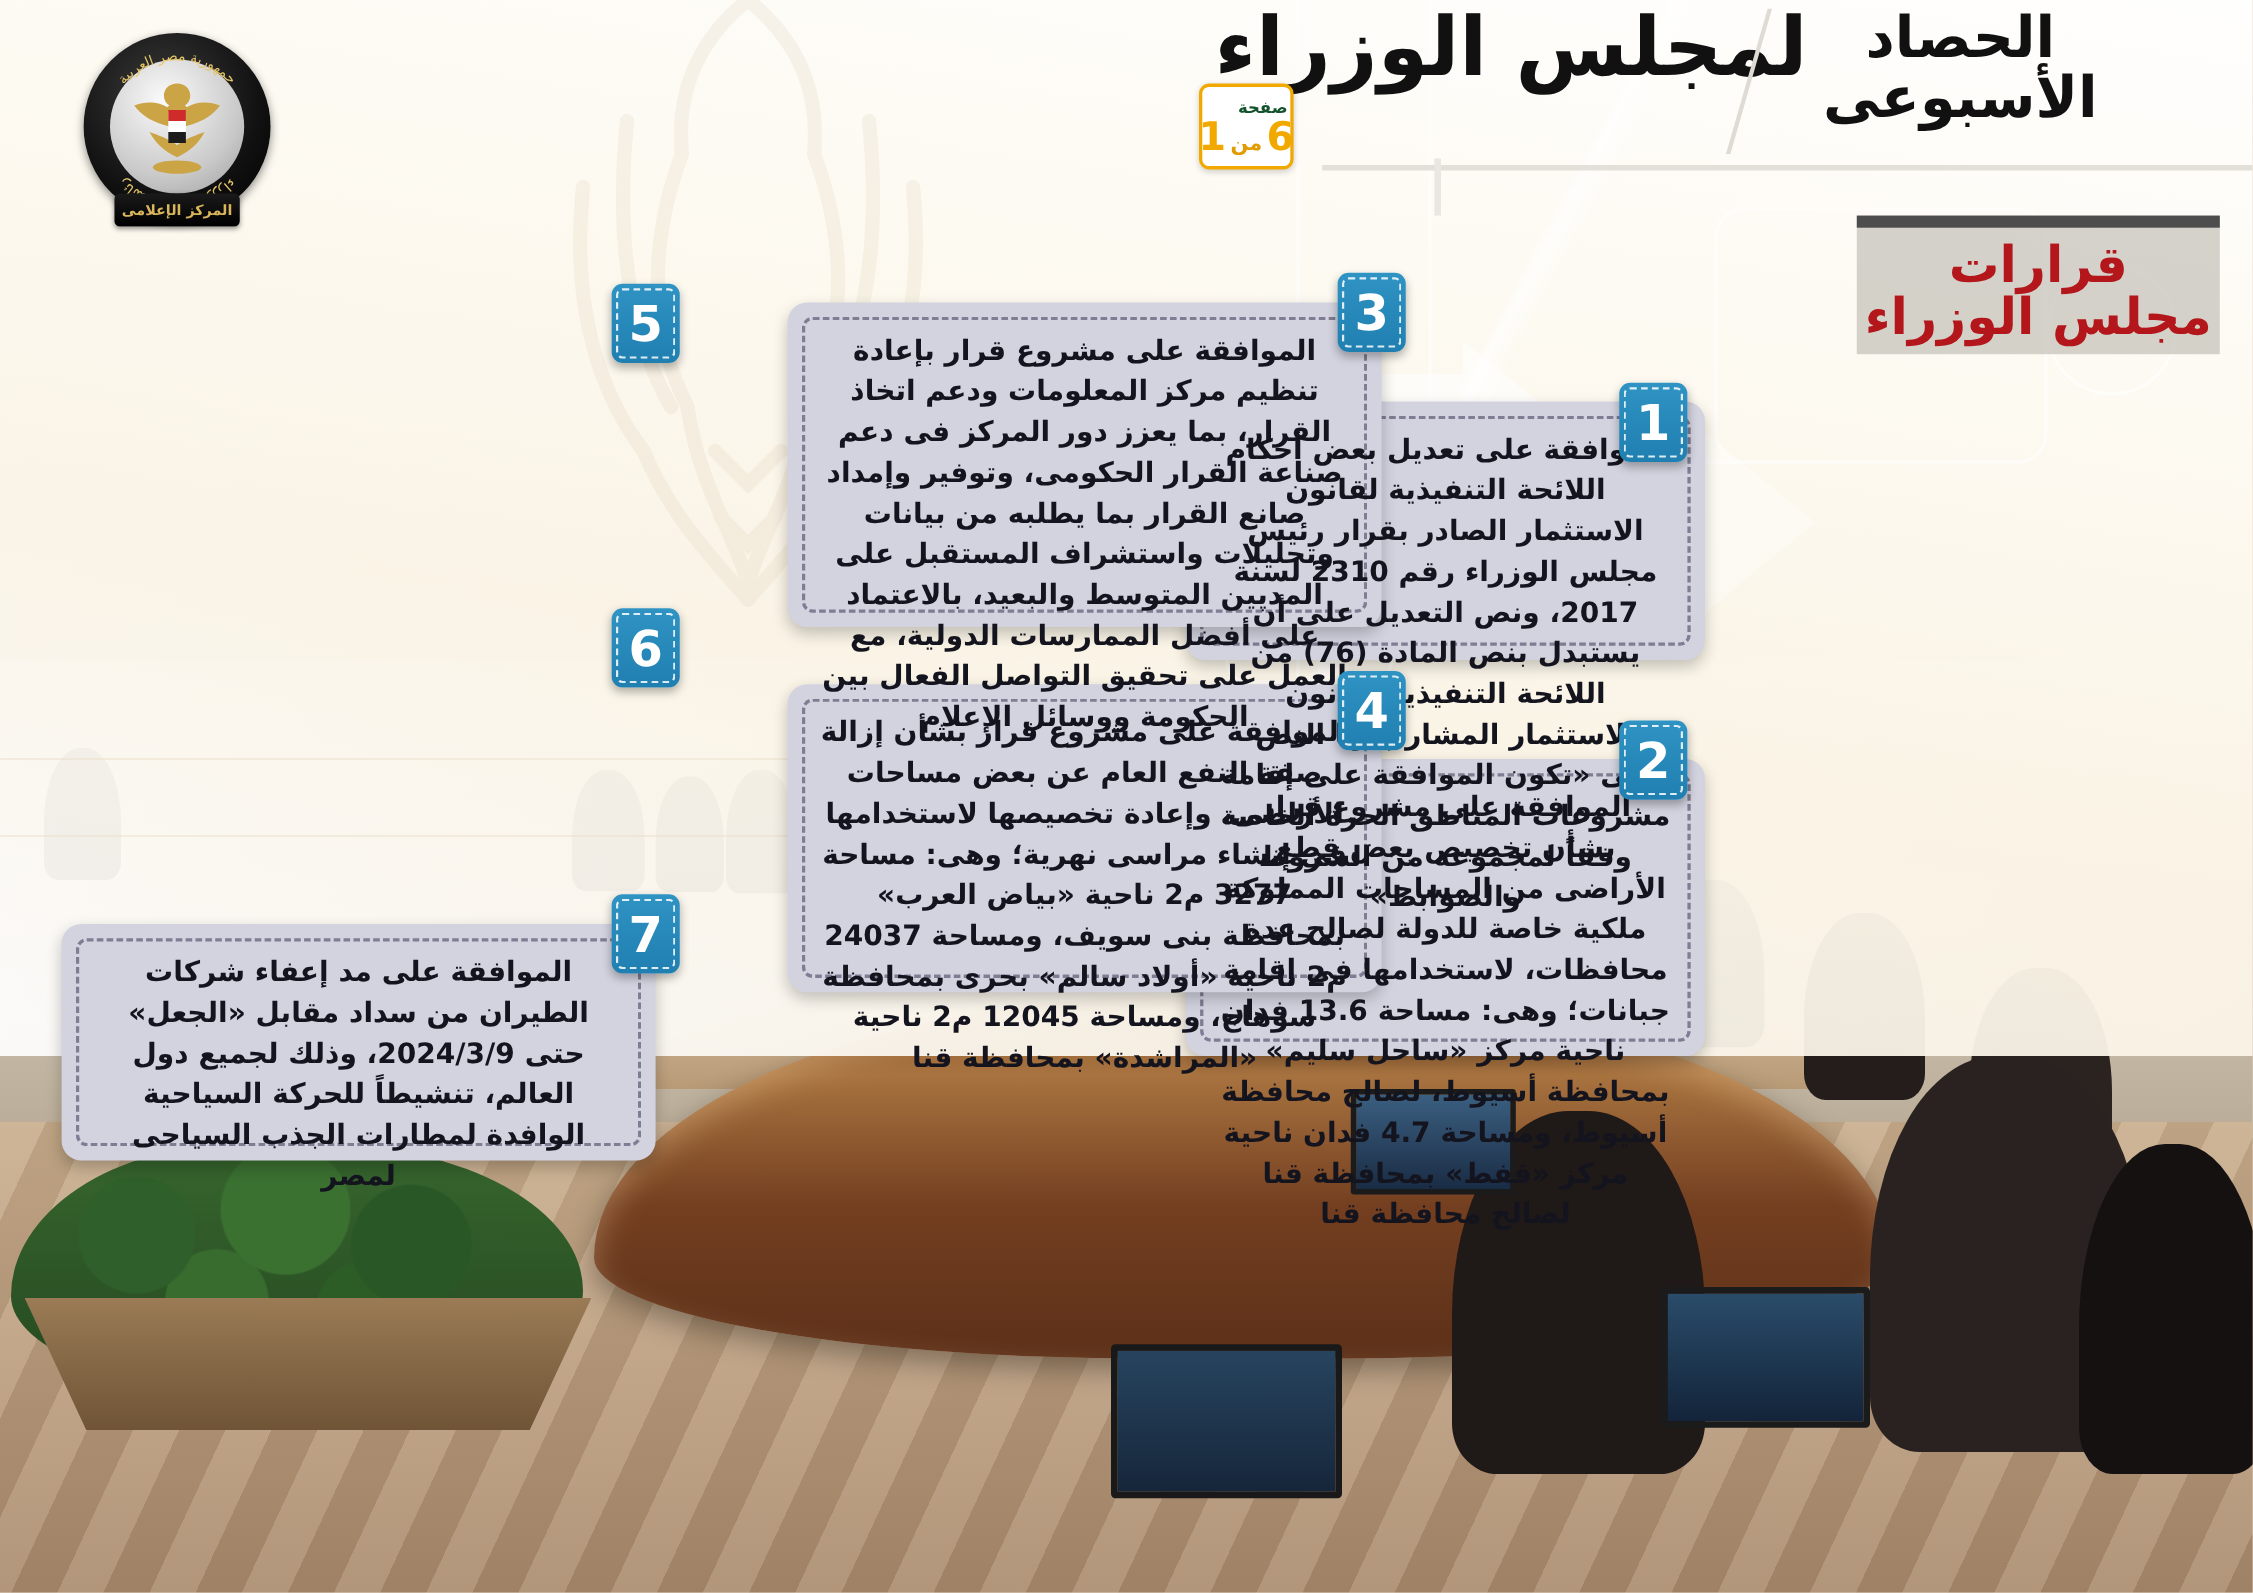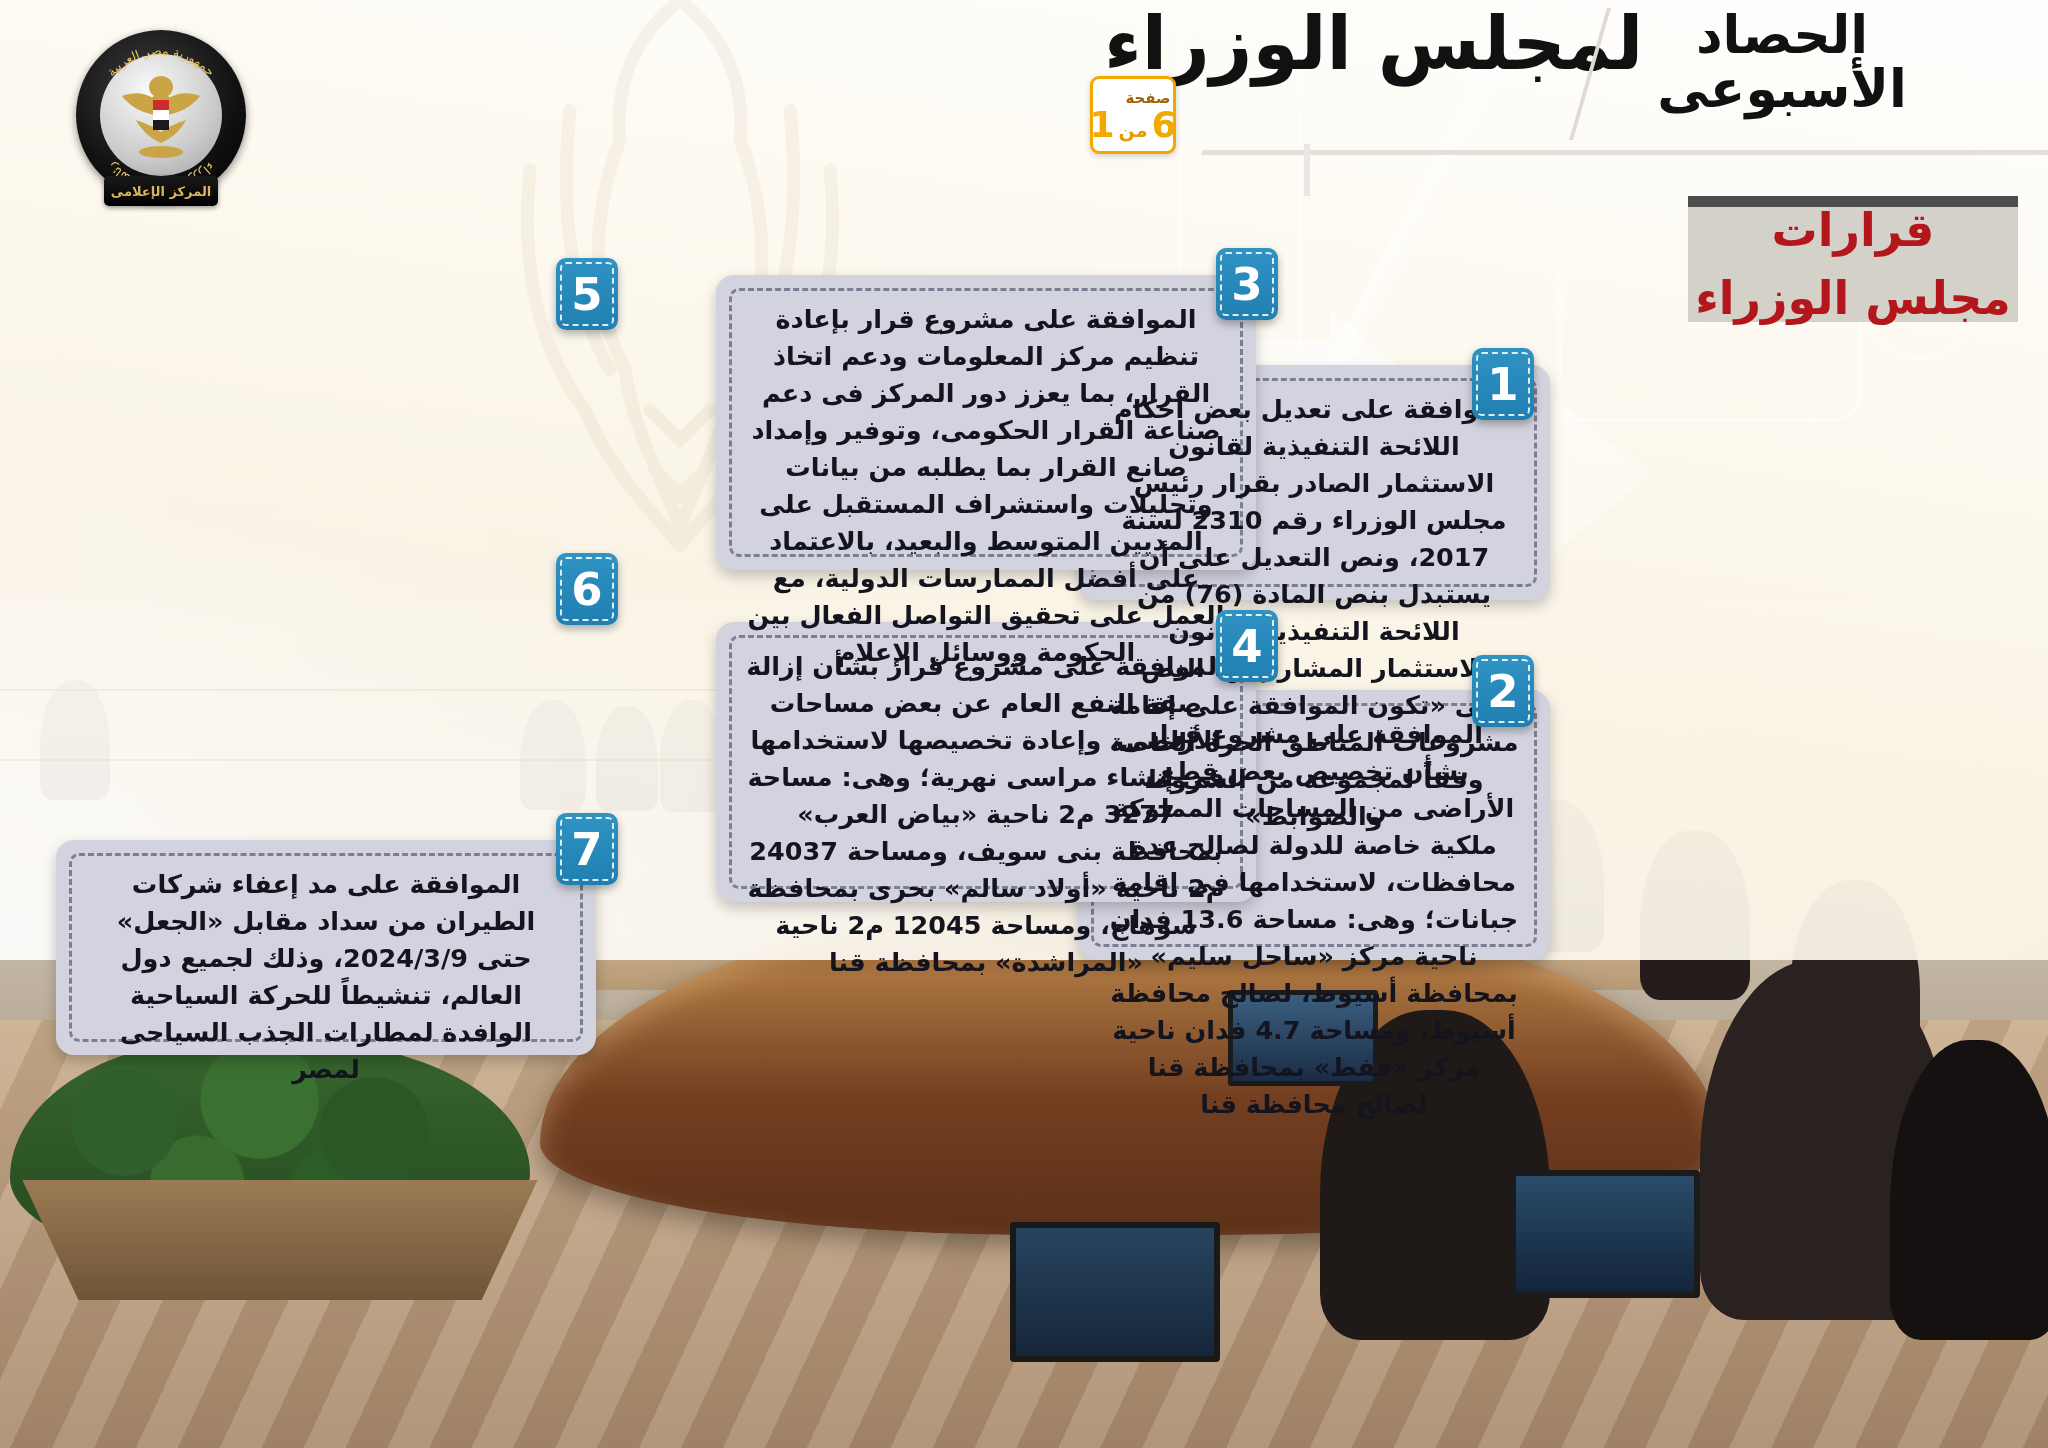--- a/index.html
+++ b/index.html
@@ -174,34 +174,34 @@
   }
   .date-bar-edge {
     position: absolute; right: 738px; top: 144px; width: 6px; height: 52px;
     background: #e9e7e2;
   }
 
   .section-title {
     position: absolute; right: 30px; top: 196px; width: 330px; height: 126px;
     background: rgba(178,174,166,.55);
     border-top: 11px solid #4d4d4d;
-    display: flex; flex-direction: column; align-items: center; justify-content: space-between;
+    display: flex; flex-direction: column; align-items: center; justify-content: center;
     line-height: 1.03;
   }
   .section-title .l1 { font-size: 46px; font-weight: bold; color: #b3161b; }
   .section-title .l2 { font-size: 46px; font-weight: bold; color: #b3161b; }
 
   
   .page-badge {
     position: absolute; left: 1090px; top: 76px; width: 86px; height: 78px;
     background: #fff; border: 3px solid #f1a900; border-radius: 9px;
     box-shadow: 0 2px 6px rgba(0,0,0,.18);
     display: flex; flex-direction: column; align-items: center; justify-content: center;
   }
-  .page-badge .lbl { font-size: 15px; color: #a16207; font-weight: bold; margin-top: 1px; margin-left: 30px; }
+  .page-badge .lbl { font-size: 15px; color: #14532d; font-weight: bold; margin-top: 1px; margin-left: 30px; }
   .page-badge .nums { display: flex; flex-direction: row-reverse; align-items: baseline; gap: 4px; }
   .page-badge .cur { font-size: 36px; font-weight: bold; color: #f1a900; line-height: 1; }
   .page-badge .of  { font-size: 19px; color: #e09c00; font-weight: bold; }
   .page-badge .tot { font-size: 36px; font-weight: bold; color: #f1a900; line-height: 1; }
 
   
   .card {
     position: absolute;
     background: #d3d3e0;
     border-radius: 18px;

